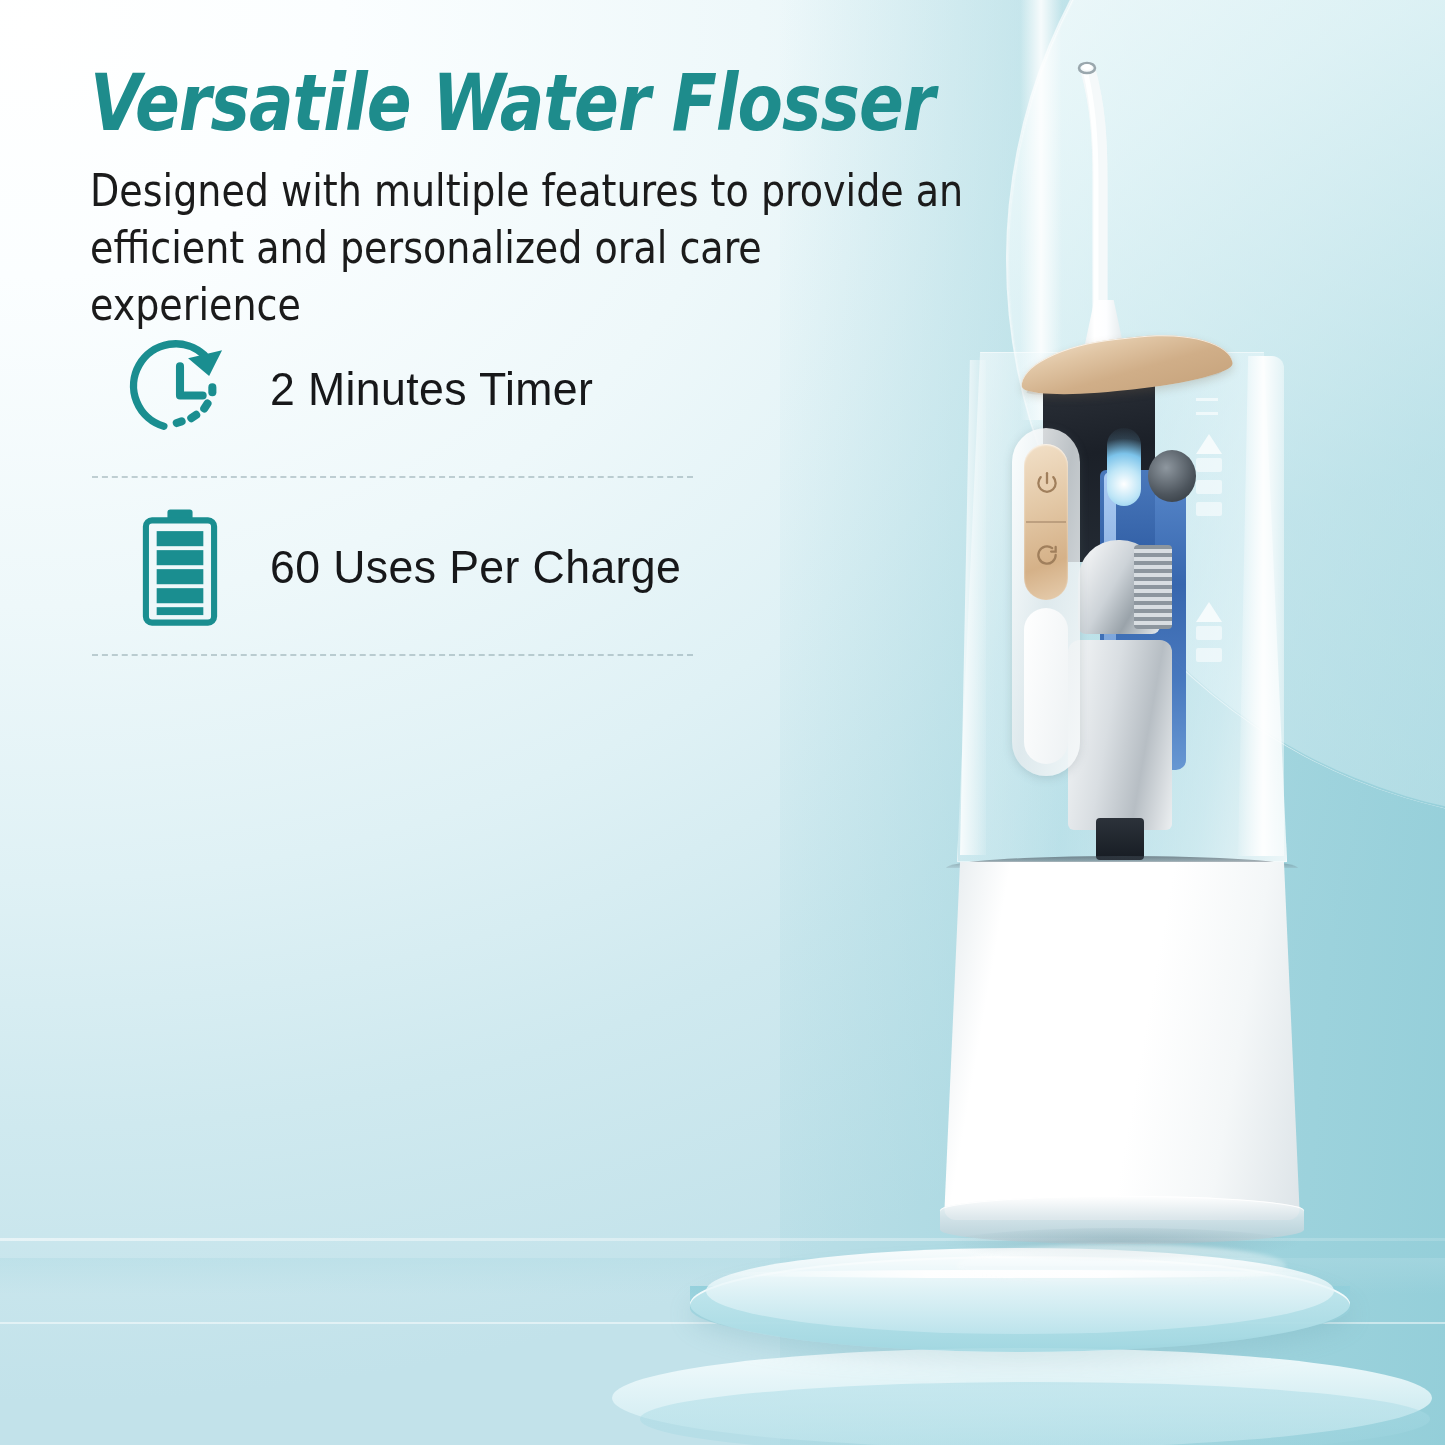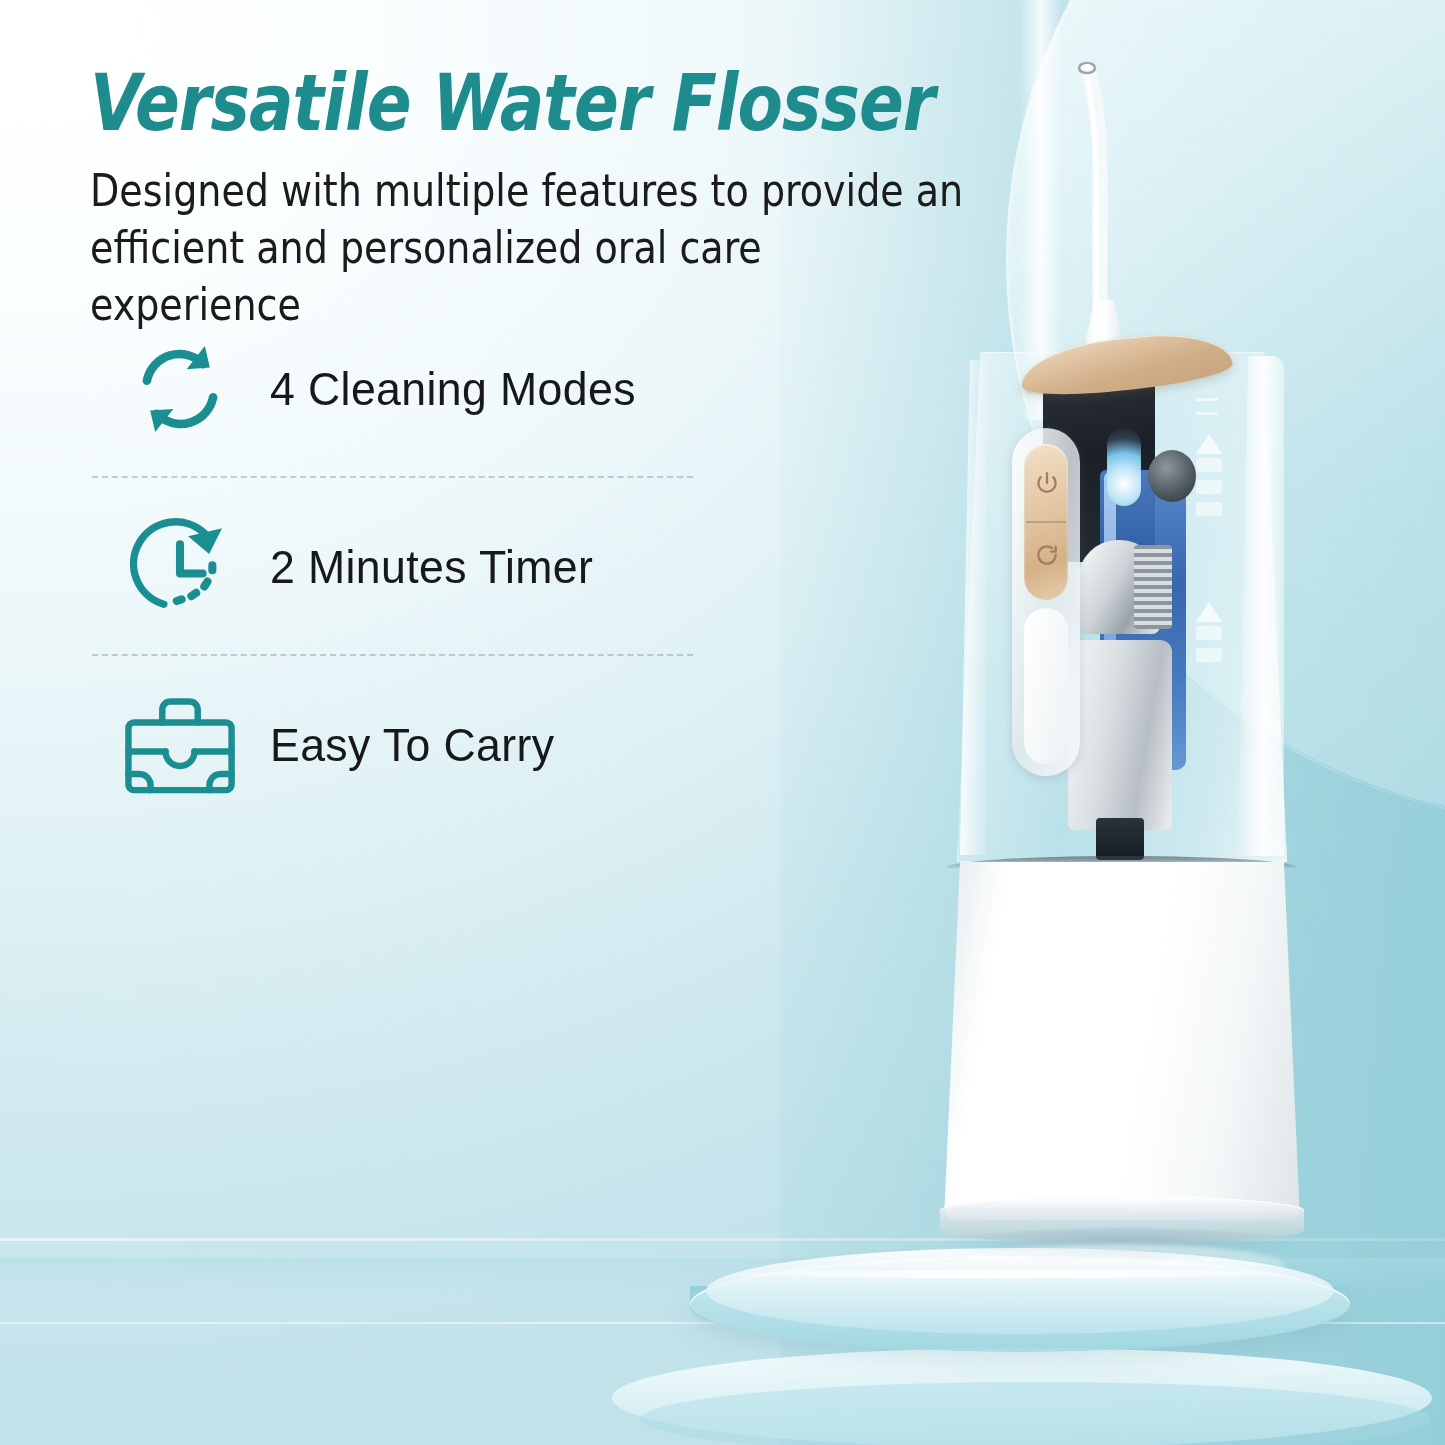--- a/index.html
+++ b/index.html
@@ -306,66 +306,55 @@
 </div>
 
 <div id="title">Versatile Water Flosser</div>
 <div id="subtitle">
   <div>Designed with multiple features to provide an</div>
   <div>efficient and personalized oral care experience</div>
 </div>
 
 <div id="features">
 
-  <div class="feat-row">
-    <div class="feat-icon">
-      <svg width="106" height="106" viewBox="0 0 64 64" fill="none" stroke="currentColor" stroke-width="5.2" stroke-linecap="round">
-        <path d="M12 27 A20 20 0 0 1 46 17"></path>
-        <path d="M52 37 A20 20 0 0 1 18 47"></path>
-        <path d="M47 6 L50 19 L36 20 Z" fill="currentColor" stroke="none"></path>
-        <path d="M17 58 L14 45 L28 44 Z" fill="currentColor" stroke="none"></path>
-      </svg>
-    </div>
-    <div class="feat-label">4 Cleaning Modes</div>
-    <div class="divider"></div>
-  </div>
 
 
   <div class="feat-row">
     <div class="feat-icon">
       <svg width="110" height="110" viewBox="0 0 68 68" fill="none" stroke="currentColor" stroke-width="4.6" stroke-linecap="round" stroke-linejoin="round">
         <path d="M49 13 A26 26 0 1 0 24 57"></path>
         <path d="M60 10 L52 26 L39 15 Z" fill="currentColor" stroke="none"></path>
         <path d="M34 20 L34 38 L48 38" stroke-width="5"></path>
         <path d="M54 33 l0 3" stroke-width="5"></path>
         <path d="M51 43 l-2 3" stroke-width="5"></path>
         <path d="M44 50 l-3 2" stroke-width="5"></path>
         <path d="M35 54 l-3 1" stroke-width="5"></path>
       </svg>
     </div>
     <div class="feat-label">2 Minutes Timer</div>
     <div class="divider"></div>
   </div>
 
-
-
   <div class="feat-row">
     <div class="feat-icon">
-      <svg width="116" height="104" viewBox="0 0 72 64" fill="none" stroke="currentColor" stroke-width="4" stroke-linecap="round" stroke-linejoin="round">
-        <path d="M25 18 V10 a5 5 0 0 1 5 -5 h12 a5 5 0 0 1 5 5 v8"></path>
-        <rect x="4" y="18" width="64" height="42" rx="3.4"></rect>
-        <path d="M4 36 h23 M45 36 h23"></path>
-        <path d="M27 36 a9 9 0 0 0 18 0"></path>
-        <path d="M4 50 h6 a7 7 0 0 1 7 10"></path>
-        <path d="M68 50 h-6 a7 7 0 0 0 -7 10"></path>
+      <svg width="80" height="122" viewBox="0 0 44 68" fill="none" stroke="currentColor" stroke-width="3.4" stroke-linejoin="round">
+        <rect x="15" y="2" width="14" height="6" rx="1.6" fill="currentColor" stroke="none"></rect>
+        <rect x="3" y="8" width="38" height="57" rx="3.4"></rect>
+        <rect x="9" y="14" width="26" height="8.4" fill="currentColor" stroke="none"></rect>
+        <rect x="9" y="24.6" width="26" height="8.4" fill="currentColor" stroke="none"></rect>
+        <rect x="9" y="35.2" width="26" height="8.4" fill="currentColor" stroke="none"></rect>
+        <rect x="9" y="45.8" width="26" height="8.4" fill="currentColor" stroke="none"></rect>
+        <rect x="9" y="56.4" width="26" height="4.4" fill="currentColor" stroke="none"></rect>
       </svg>
     </div>
-    <div class="feat-label">Easy To Carry</div>
-
+    <div class="feat-label">60 Uses Per Charge</div>
+    <div class="divider"></div>
   </div>
+
+
 
 </div>
 
 <div>
 
   <div class="podium pod-lower"></div>
   <div class="podium pod-lower2"></div>
   <div class="podium pod-edge"></div>
   <div class="podium pod-top"></div>
   <div class="podium pod-top2"></div>

